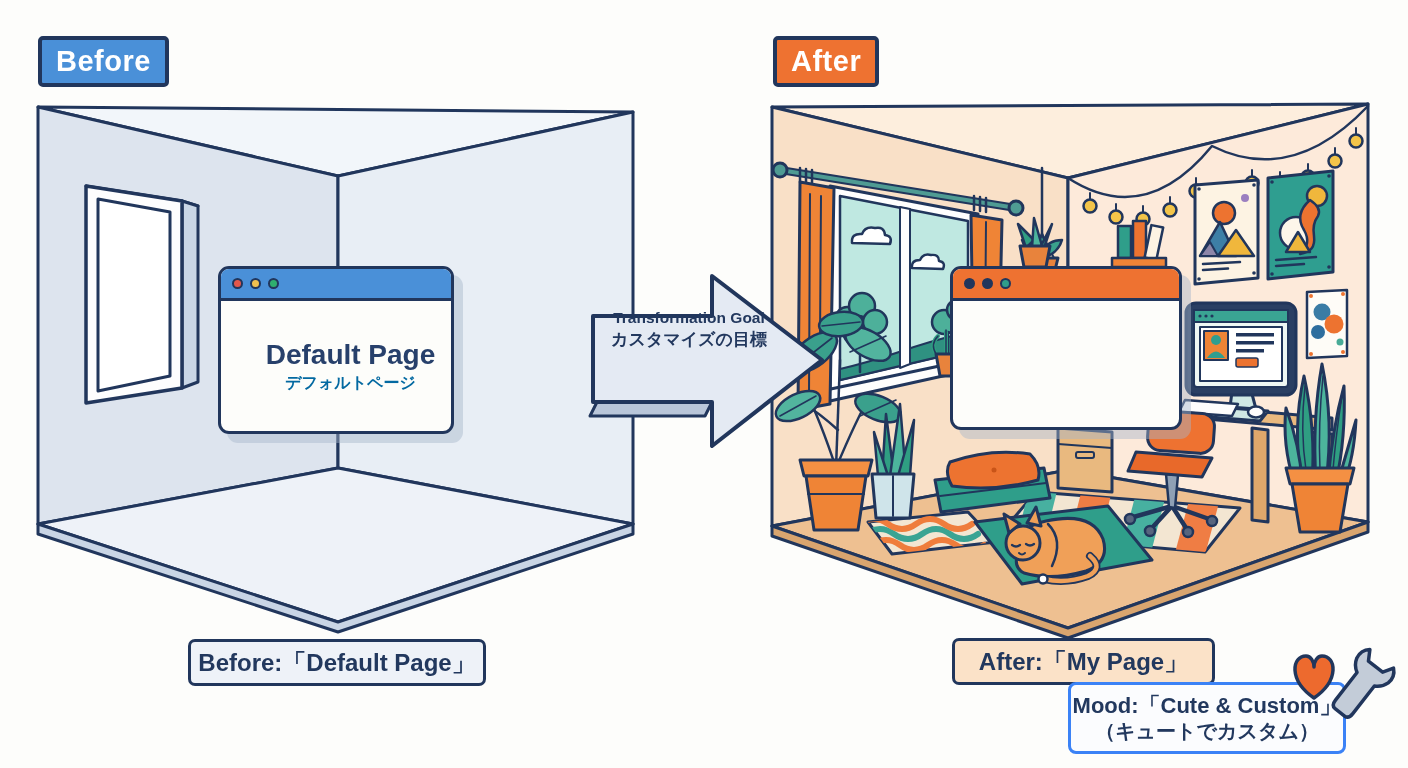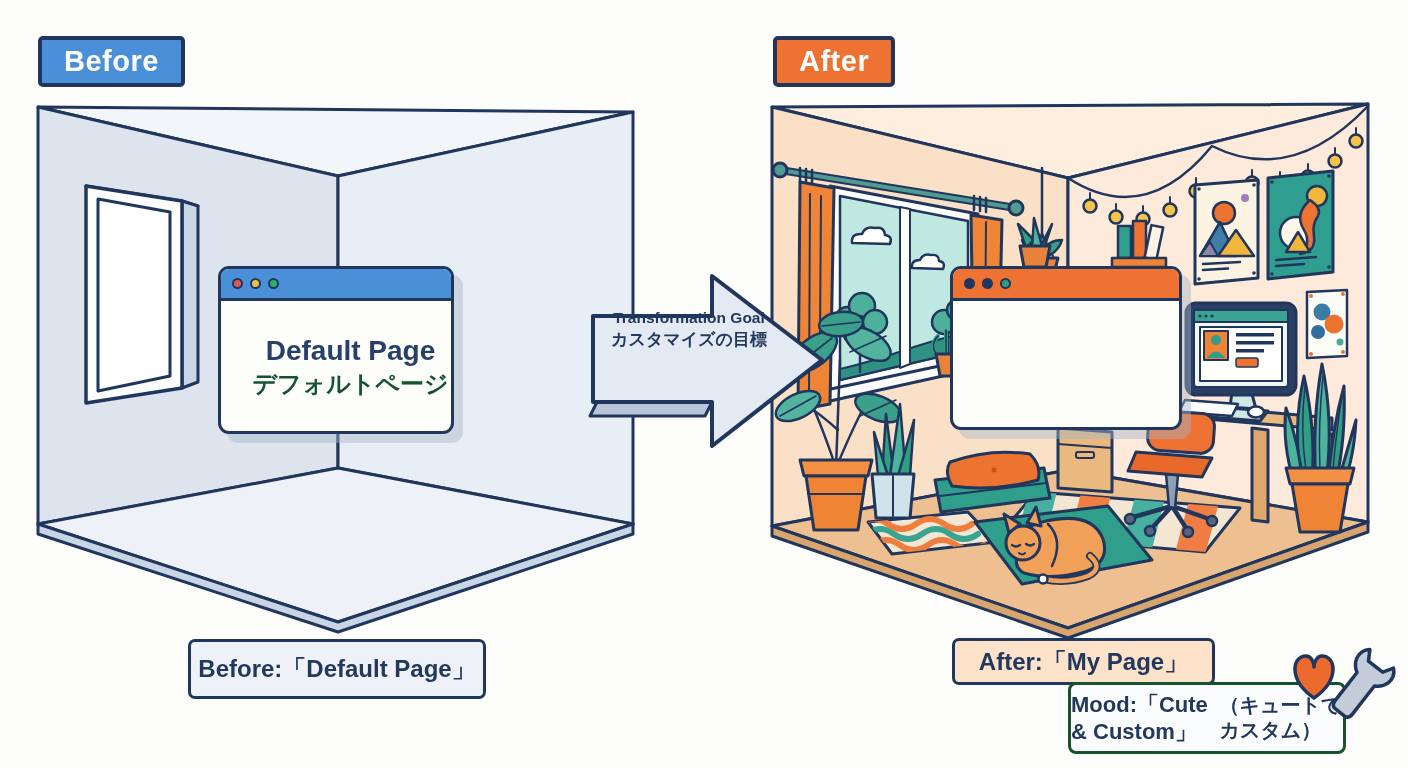--- a/index.html
+++ b/index.html
@@ -2,35 +2,35 @@
 <html><head>
 <meta charset="utf-8">
 <style>
   html,body{margin:0;padding:0;}
   body{width:1408px;height:768px;position:relative;background:#fdfdfb;overflow:hidden;
        font-family:"Liberation Sans","DejaVu Sans",sans-serif;}
   .abs{position:absolute;box-sizing:border-box;}
   #canvas{left:0;top:0;width:1408px;height:768px;}
   .badge{height:51px;border:4px solid #21365c;border-radius:5px;color:#ffffff;
          font-weight:bold;font-size:29px;display:flex;align-items:center;justify-content:center;
-         padding:0 22px;letter-spacing:.5px;}
+         padding:0 14px;letter-spacing:.5px;}
   .browser{border:3.5px solid #21365c;border-radius:11px;background:#fdfdfa;
            box-shadow:9px 9px 0 rgba(167,181,202,.45);overflow:hidden;display:flex;flex-direction:column;}
   .titlebar{height:29px;border-bottom:3px solid #21365c;display:flex;align-items:center;padding-left:11px;gap:7px;flex:none;}
   .dot{width:11px;height:11px;border-radius:50%;border:2.5px solid #21365c;box-sizing:border-box;}
   .bbody{flex:1;display:flex;flex-direction:column;align-items:center;justify-content:center;gap:7px;margin-left:29px;}
   .btitle{font-weight:bold;font-size:28px;color:#27406b;line-height:1;}
-  .bsub{font-weight:bold;font-size:24px;color:#14532d;line-height:1;}
+  .bsub{font-weight:bold;font-size:16px;color:#0369a1;line-height:1;font-family:Liberation Mono, monospace;}
   .arrowtext{width:190px;text-align:center;color:#22385e;}
   .arrowtext .l1{font-weight:bold;font-size:15.5px;line-height:1.3;}
   .arrowtext .l2{font-weight:bold;font-size:17px;line-height:1.45;}
   .caption{border:3px solid #21365c;border-radius:7px;font-weight:bold;color:#22385e;
            display:flex;align-items:center;justify-content:center;font-size:24px;}
-  .moodbox{border:3px solid #14532d;border-radius:8px;background:#fbfcfe;
-           display:flex;flex-direction:row;align-items:center;justify-content:center;line-height:1.25;}
+  .moodbox{border:3px solid #3b82f6;border-radius:8px;background:#fbfcfe;
+           display:flex;flex-direction:column;align-items:center;justify-content:center;line-height:1.25;}
   .moodbox .m1{font-weight:bold;font-size:22px;color:#22385e;}
   .moodbox .m2{font-weight:bold;font-size:20px;color:#22385e;}
 </style>
 </head>
 <body>
 
 <svg id="canvas" class="abs" width="1408" height="768" viewBox="0 0 1408 768">
 
   <g stroke-linejoin="round" stroke-linecap="round">
     <polygon points="38,107 633,112 338,176" fill="#f2f6fa" stroke="#21365c" stroke-width="3"></polygon>
@@ -365,21 +365,21 @@
     <span class="dot" style="background:#21365c;"></span>
     <span class="dot" style="background:#2f9e8a;"></span>
   </div>
 </div>
 
 <div class="abs arrowtext" style="left:594px;top:308px;">
   <div class="l1">Transformation Goal</div>
   <div class="l2">カスタマイズの目標</div>
 </div>
 
-<div class="abs caption" style="left:188px;top:639px;width:298px;height:60px;background:#eef2f8;">Before:「Default Page」</div>
+<div class="abs caption" style="left:188px;top:639px;width:298px;height:47px;background:#eef2f8;">Before:「Default Page」</div>
 
 <div class="abs caption" style="left:952px;top:638px;width:263px;height:47px;background:#fbe2c8;">After:「My Page」</div>
 
 <div class="abs moodbox" style="left:1068px;top:682px;width:278px;height:72px;">
   <div class="m1">Mood:「Cute &amp; Custom」</div>
   <div class="m2">（キュートでカスタム）</div>
 </div>
 
 <svg class="abs" style="left:1284px;top:638px;" width="124" height="100" viewBox="0 0 124 100">
   <g transform="translate(30,38)">

